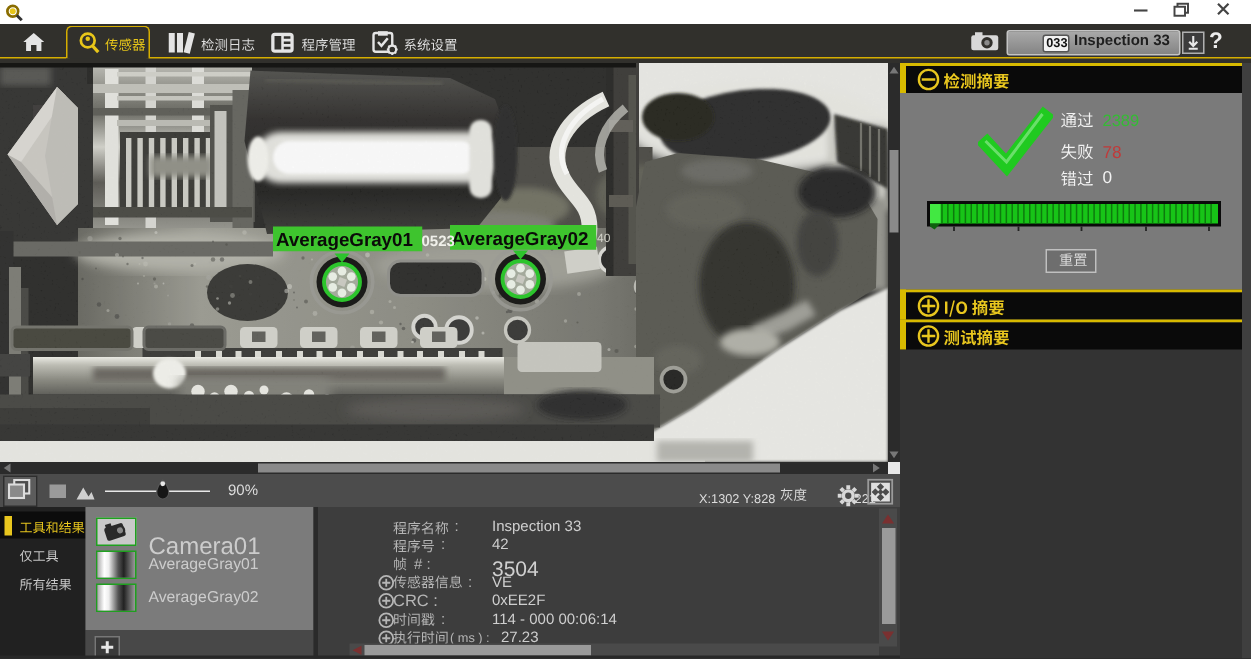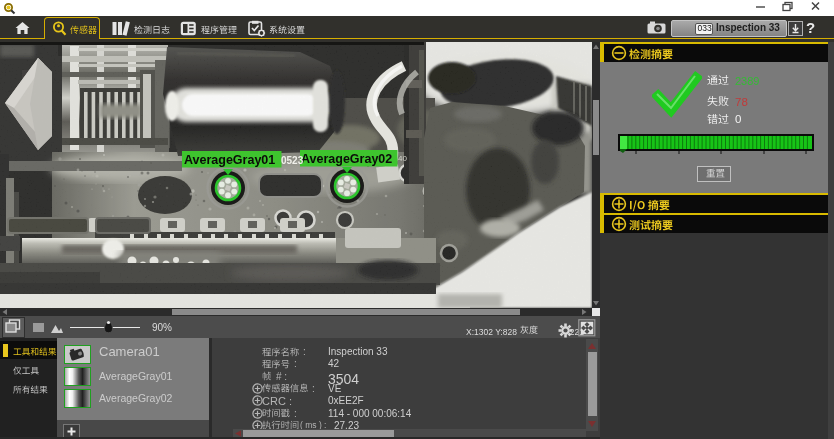--- a/index.html
+++ b/index.html
@@ -74,21 +74,21 @@
       <path transform="translate(0,9.18) scale(0.00900,-0.00900)" d="M286 224C233 152 150 78 70 30C90 19 121 -6 136 -20C212 34 301 116 361 197ZM636 190C719 126 822 34 872 -22L936 23C882 80 779 168 695 229ZM664 444C690 420 718 392 745 363L305 334C455 408 608 500 756 612L698 660C648 619 593 580 540 543L295 531C367 582 440 646 507 716C637 729 760 747 855 770L803 833C641 792 350 765 107 753C115 736 124 706 126 688C214 692 308 698 401 706C336 638 262 578 236 561C206 539 182 524 162 521C170 502 181 469 183 454C204 462 235 466 438 478C353 425 280 385 245 369C183 338 138 319 106 315C115 295 126 260 129 245C157 256 196 261 471 282V20C471 9 468 5 451 4C435 3 380 3 320 6C332 -15 345 -47 349 -69C422 -69 472 -68 505 -56C539 -44 547 -23 547 19V288L796 306C825 273 849 242 866 216L926 252C885 313 799 405 722 474Z M1698 352V36C1698 -38 1715 -60 1785 -60C1799 -60 1859 -60 1873 -60C1935 -60 1953 -22 1958 114C1939 119 1909 131 1894 145C1891 24 1887 6 1865 6C1853 6 1806 6 1797 6C1775 6 1772 9 1772 36V352ZM1510 350C1504 152 1481 45 1317 -16C1334 -30 1355 -58 1364 -77C1545 -3 1576 126 1584 350ZM1042 53 1059 -21C1149 8 1267 45 1379 82L1367 147C1246 111 1123 74 1042 53ZM1595 824C1614 783 1639 729 1649 695H1407V627H1587C1542 565 1473 473 1450 451C1431 433 1406 426 1387 421C1395 405 1409 367 1412 348C1440 360 1482 365 1845 399C1861 372 1876 346 1886 326L1949 361C1919 419 1854 513 1800 583L1741 553C1763 524 1786 491 1807 458L1532 435C1577 490 1634 568 1676 627H1948V695H1660L1724 715C1712 747 1687 802 1664 842ZM1060 423C1075 430 1098 435 1218 452C1175 389 1136 340 1118 321C1086 284 1063 259 1041 255C1050 235 1062 198 1066 182C1087 195 1121 206 1369 260C1367 276 1366 305 1368 326L1179 289C1255 377 1330 484 1393 592L1326 632C1307 595 1286 557 1263 522L1140 509C1202 595 1264 704 1310 809L1234 844C1190 723 1116 594 1092 561C1070 527 1051 504 1033 500C1043 479 1055 439 1060 423Z M2122 776C2175 729 2242 662 2273 619L2324 672C2292 713 2225 778 2171 822ZM2043 526V454H2184V95C2184 49 2153 16 2134 4C2148 -11 2168 -42 2175 -60C2190 -40 2217 -20 2395 112C2386 127 2374 155 2368 175L2257 94V526ZM2491 804V693C2491 619 2469 536 2337 476C2351 464 2377 435 2386 420C2530 489 2562 597 2562 691V734H2739V573C2739 497 2753 469 2823 469C2834 469 2883 469 2898 469C2918 469 2939 470 2951 474C2948 491 2946 520 2944 539C2932 536 2911 534 2897 534C2884 534 2839 534 2828 534C2812 534 2810 543 2810 572V804ZM2805 328C2769 248 2715 182 2649 129C2582 184 2529 251 2493 328ZM2384 398V328H2436L2422 323C2462 231 2519 151 2590 86C2515 38 2429 5 2341 -15C2355 -31 2371 -61 2377 -80C2474 -54 2566 -16 2647 39C2723 -17 2814 -58 2917 -83C2926 -62 2947 -32 2963 -16C2867 4 2781 39 2708 86C2793 160 2861 256 2901 381L2855 401L2842 398Z M3651 748H3820V658H3651ZM3417 748H3582V658H3417ZM3189 748H3348V658H3189ZM3190 427V6H3057V-50H3945V6H3808V427H3495L3509 486H3922V545H3520L3531 603H3895V802H3117V603H3454L3446 545H3068V486H3436L3424 427ZM3262 6V68H3734V6ZM3262 275H3734V217H3262ZM3262 320V376H3734V320ZM3262 172H3734V113H3262Z" fill="#e0e0e0"></path>
     </svg>
 <svg class="a" style="left:647px;top:21px" width="19" height="13">
 <rect x="0.5" y="2.5" width="18" height="10" rx="1.5" fill="#d8d8d8"></rect>
 <rect x="3" y="0.5" width="5" height="3" fill="#d8d8d8"></rect>
 <circle cx="11" cy="7.5" r="3.8" fill="#31302c"></circle>
 <circle cx="11" cy="7.5" r="1.8" fill="#8a8a8a"></circle>
     </svg>
 <div class="a" style="left:671px;top:20px;width:114px;height:14.5px;background:linear-gradient(#a9a9a9,#848484);border:1px solid #c4c4c4;border-radius:2px"></div>
 <div class="a" style="left:695px;top:22.5px;width:16px;height:10px;background:#f2f2f2;border-radius:2px;border:1px solid #555"></div>
-<div class="a" style="left:697.5px;top:23px;font-size:8.5px;font-weight:normal;color:#111">033</div>
+<div class="a" style="left:697.5px;top:23px;font-size:8.5px;font-weight:bold;color:#111">033</div>
 <div class="a" style="left:716px;top:22px;font-size:10px;font-weight:bold;color:#1f1f1f">Inspection 33</div>
 <div class="a" style="left:788px;top:20.5px;width:13px;height:13.5px;background:#3c3c3c;border:1px solid #b0b0b0"></div>
 <svg class="a" style="left:788px;top:20.5px" width="15" height="15">
       <path d="M7.5 3 L7.5 9 M4.8 6.8 L7.5 9.7 L10.2 6.8 M4.5 11.5 L10.5 11.5" stroke="#e8e8e8" stroke-width="1.4" fill="none"></path>
     </svg>
 <div class="a" style="left:806px;top:19px;font-size:15px;font-weight:bold;color:#ececec">?</div>
 <svg class="a" style="left:0;top:42px" width="592" height="266" viewBox="0 0 592 266">
       <defs>
 <filter id="b1">
           <feGaussianBlur stdDeviation="1.2"></feGaussianBlur>
@@ -550,21 +550,21 @@
           <circle cx="15" cy="8.5" r="2" fill="#888"></circle>
           <rect x="6.5" y="2" width="4" height="3" fill="#2a2a2a"></rect>
         </g>
       </svg></div>
 <div class="a" style="left:64px;top:367px;width:25px;height:17px;background:#c9c9c9;border:1.8px solid #1fa01f">
       <div style="width:100%;height:100%;background:linear-gradient(90deg,#aaa 0%,#fff 18%,#eee 30%,#555 55%,#222 70%,#999 100%)"></div>
     </div>
 <div class="a" style="left:64px;top:389px;width:25px;height:17px;background:#c9c9c9;border:1.8px solid #1fa01f">
       <div style="width:100%;height:100%;background:linear-gradient(90deg,#aaa 0%,#fff 18%,#eee 30%,#555 55%,#222 70%,#999 100%)"></div>
     </div>
-<div class="a" style="left:99px;top:344px;font-size:13px;color:#cccccc">Camera01</div>
+<div class="a" style="left:99px;top:356px;font-size:16px;color:#cccccc">Camera01</div>
 <div class="a" style="left:99px;top:370px;font-size:10.5px;color:#cccccc">AverageGray01</div>
 <div class="a" style="left:99px;top:392px;font-size:10.5px;color:#cccccc">AverageGray02</div>
 <div class="a" style="left:57px;top:420px;width:152px;height:19px;background:#484848"></div>
 <div class="a" style="left:63px;top:423.5px;width:15px;height:13px;background:#3a3a3a;border:1px solid #777"></div>
 <svg class="a" style="left:63px;top:423.5px" width="17" height="15">
       <path d="M8.5 3.5 L8.5 11.5 M4.5 7.5 L12.5 7.5" stroke="#e8e8e8" stroke-width="2"></path>
     </svg>
 <div class="a" style="left:209px;top:338px;width:3px;height:101px;background:#2a2a2a"></div>
 <svg class="g" style="left:262.0px;top:345.5px" width="39" height="13">
       <path transform="translate(0,9.49) scale(0.00930,-0.00930)" d="M532 733H834V549H532ZM462 798V484H907V798ZM448 209V144H644V13H381V-53H963V13H718V144H919V209H718V330H941V396H425V330H644V209ZM361 826C287 792 155 763 43 744C52 728 62 703 65 687C112 693 162 702 212 712V558H49V488H202C162 373 93 243 28 172C41 154 59 124 67 103C118 165 171 264 212 365V-78H286V353C320 311 360 257 377 229L422 288C402 311 315 401 286 426V488H411V558H286V729C333 740 377 753 413 768Z M1371 437C1438 408 1518 370 1583 336H1230V271H1542V8C1542 -7 1537 -11 1517 -12C1498 -13 1431 -13 1357 -11C1367 -32 1379 -60 1383 -81C1473 -81 1533 -81 1569 -70C1606 -59 1617 -38 1617 7V271H1833C1799 225 1761 178 1729 146L1789 116C1841 166 1897 245 1949 317L1895 340L1882 336H1697L1705 344C1685 356 1658 370 1629 384C1712 429 1798 493 1857 554L1808 591L1791 587H1288V525H1724C1678 485 1619 444 1564 416C1514 439 1461 462 1416 481ZM1471 824C1486 795 1504 759 1517 728H1120V450C1120 305 1113 102 1031 -41C1048 -49 1081 -70 1094 -83C1180 69 1193 295 1193 450V658H1951V728H1603C1589 761 1564 809 1543 845Z M2263 529C2314 494 2373 446 2417 406C2300 344 2171 299 2047 273C2061 256 2079 224 2086 204C2141 217 2197 233 2252 253V-79H2327V-27H2773V-79H2849V340H2451C2617 429 2762 553 2844 713L2794 744L2781 740H2427C2451 768 2473 797 2492 826L2406 843C2347 747 2233 636 2069 559C2087 546 2111 519 2122 501C2217 550 2296 609 2361 671H2733C2674 583 2587 508 2487 445C2440 486 2374 536 2321 572ZM2773 42H2327V271H2773Z M3512 450C3489 325 3449 200 3392 120C3409 111 3440 92 3453 81C3510 168 3555 301 3582 437ZM3782 440C3826 331 3868 185 3882 91L3952 113C3936 207 3894 349 3848 460ZM3532 838C3509 710 3467 583 3408 496V553H3279V731C3327 743 3372 757 3409 772L3364 831C3292 799 3168 770 3063 752C3071 735 3081 710 3084 694C3124 700 3167 707 3209 715V553H3054V483H3200C3162 368 3094 238 3033 167C3045 150 3063 121 3070 103C3119 164 3169 262 3209 362V-81H3279V370C3311 326 3349 270 3365 241L3409 300C3390 325 3308 416 3279 445V483H3398L3394 477C3412 468 3444 449 3458 438C3494 491 3527 560 3553 637H3653V12C3653 -1 3649 -5 3636 -5C3623 -6 3579 -6 3532 -5C3543 -24 3554 -56 3559 -76C3621 -76 3664 -74 3691 -63C3718 -51 3728 -30 3728 12V637H3863C3848 601 3828 561 3810 526L3877 510C3904 567 3934 635 3958 697L3909 711L3898 707H3576C3586 745 3596 784 3604 824Z" fill="#b5b5b5"></path>

